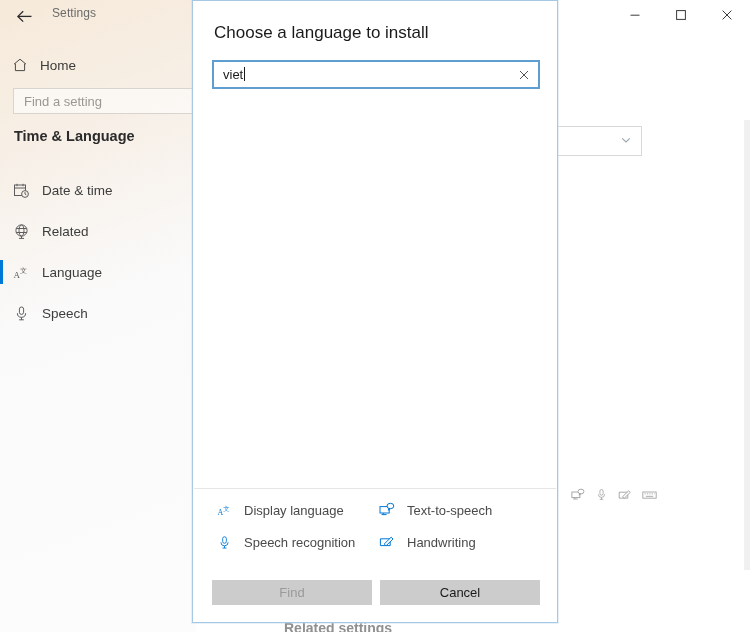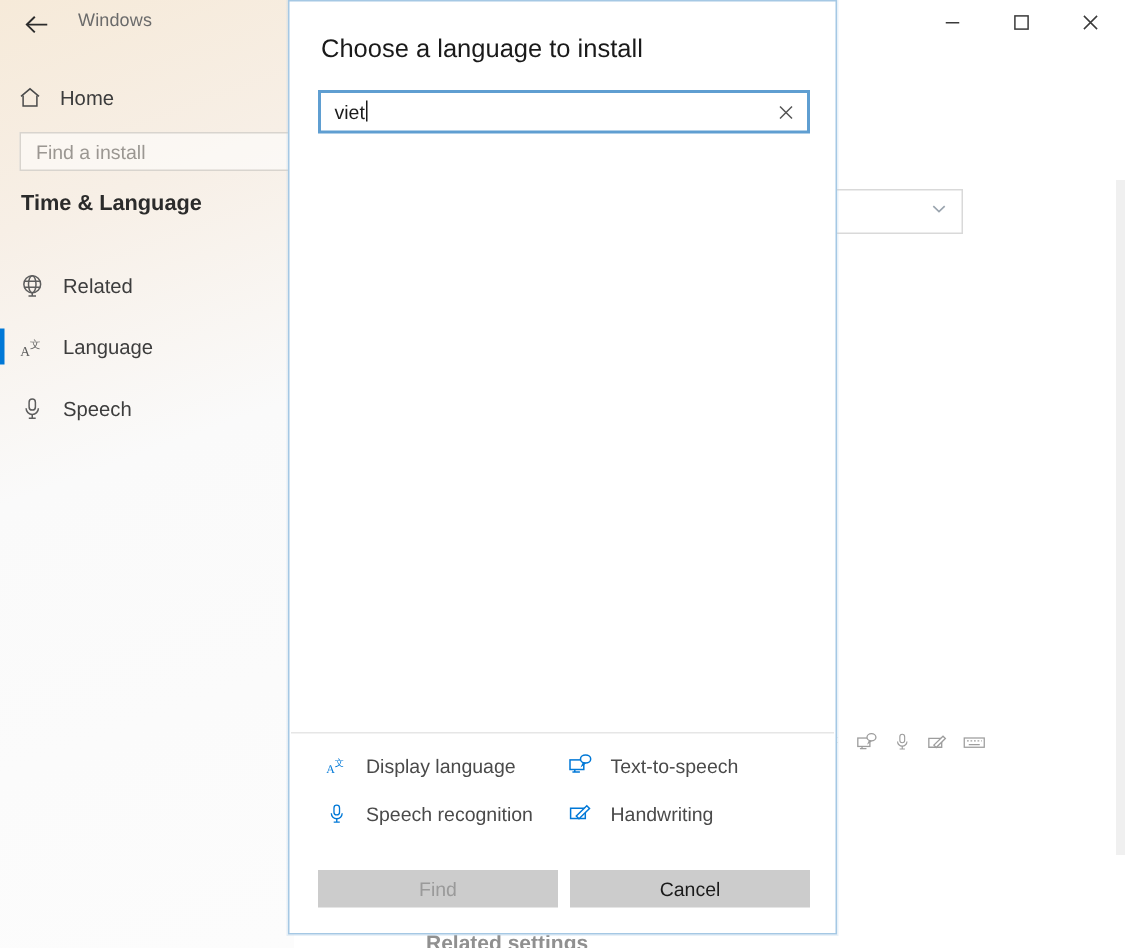--- a/index.html
+++ b/index.html
@@ -409,27 +409,40 @@
         <span class="home-icon">
           <svg width="16" height="16" viewBox="0 0 16 16" fill="none" stroke="currentColor" stroke-width="1">
             <path d="M2 7.2 L8 2.2 L14 7.2"></path>
             <path d="M3.4 6.6 V13.6 H12.6 V6.6"></path>
           </svg>
         </span>
         <span class="home-label">Home</span>
       </div>
 
       <div class="find-setting">
-        <span class="find-setting-text">Find a install</span>
+        <span class="find-setting-text">Find a setting</span>
       </div>
 
       <div class="sidebar-heading">Time &amp; Language</div>
 
       <div class="nav">
 
+        <div class="nav-item">
+          <span class="accent"></span>
+          <span class="nav-icon">
+            <svg width="17" height="17" viewBox="0 0 17 17" fill="none" stroke="currentColor" stroke-width="1">
+              <rect x="1.5" y="3" width="11" height="10.5"></rect>
+              <path d="M1.5 6 H12.5"></path>
+              <path d="M4 1.8 V4.2 M10 1.8 V4.2"></path>
+              <circle cx="12" cy="12" r="3.4" fill="#f7f1e8"></circle>
+              <path d="M12 10.1 V12 L13.3 12.9"></path>
+            </svg>
+          </span>
+          <span class="nav-label">Date &amp; time</span>
+        </div>
 
         <div class="nav-item">
           <span class="accent"></span>
           <span class="nav-icon">
             <svg width="17" height="17" viewBox="0 0 17 17" fill="none" stroke="currentColor" stroke-width="1">
               <circle cx="8.5" cy="7.5" r="5.6"></circle>
               <ellipse cx="8.5" cy="7.5" rx="2.5" ry="5.6"></ellipse>
               <path d="M3.2 5.5 H13.8 M3.2 9.5 H13.8"></path>
               <path d="M8.5 13.1 V15.4 M6 15.4 H11"></path>
             </svg>
@@ -525,21 +538,21 @@
 
     <div class="titlebar">
       <div class="back-btn">
         <span>
           <svg width="17" height="15" viewBox="0 0 17 15" fill="none" stroke="currentColor" stroke-width="1.3">
             <path d="M15.5 7.4 H2"></path>
             <path d="M7.2 2.2 L1.9 7.4 L7.2 12.6"></path>
           </svg>
         </span>
       </div>
-      <div class="titlebar-title">Windows</div>
+      <div class="titlebar-title">Settings</div>
 
       <div class="win-controls">
         <div class="win-btn">
           <span>
             <svg width="12" height="12" viewBox="0 0 12 12" stroke="currentColor" stroke-width="1" fill="none">
               <path d="M1.5 6.2 H10.5"></path>
             </svg>
           </span>
         </div>
         <div class="win-btn">

